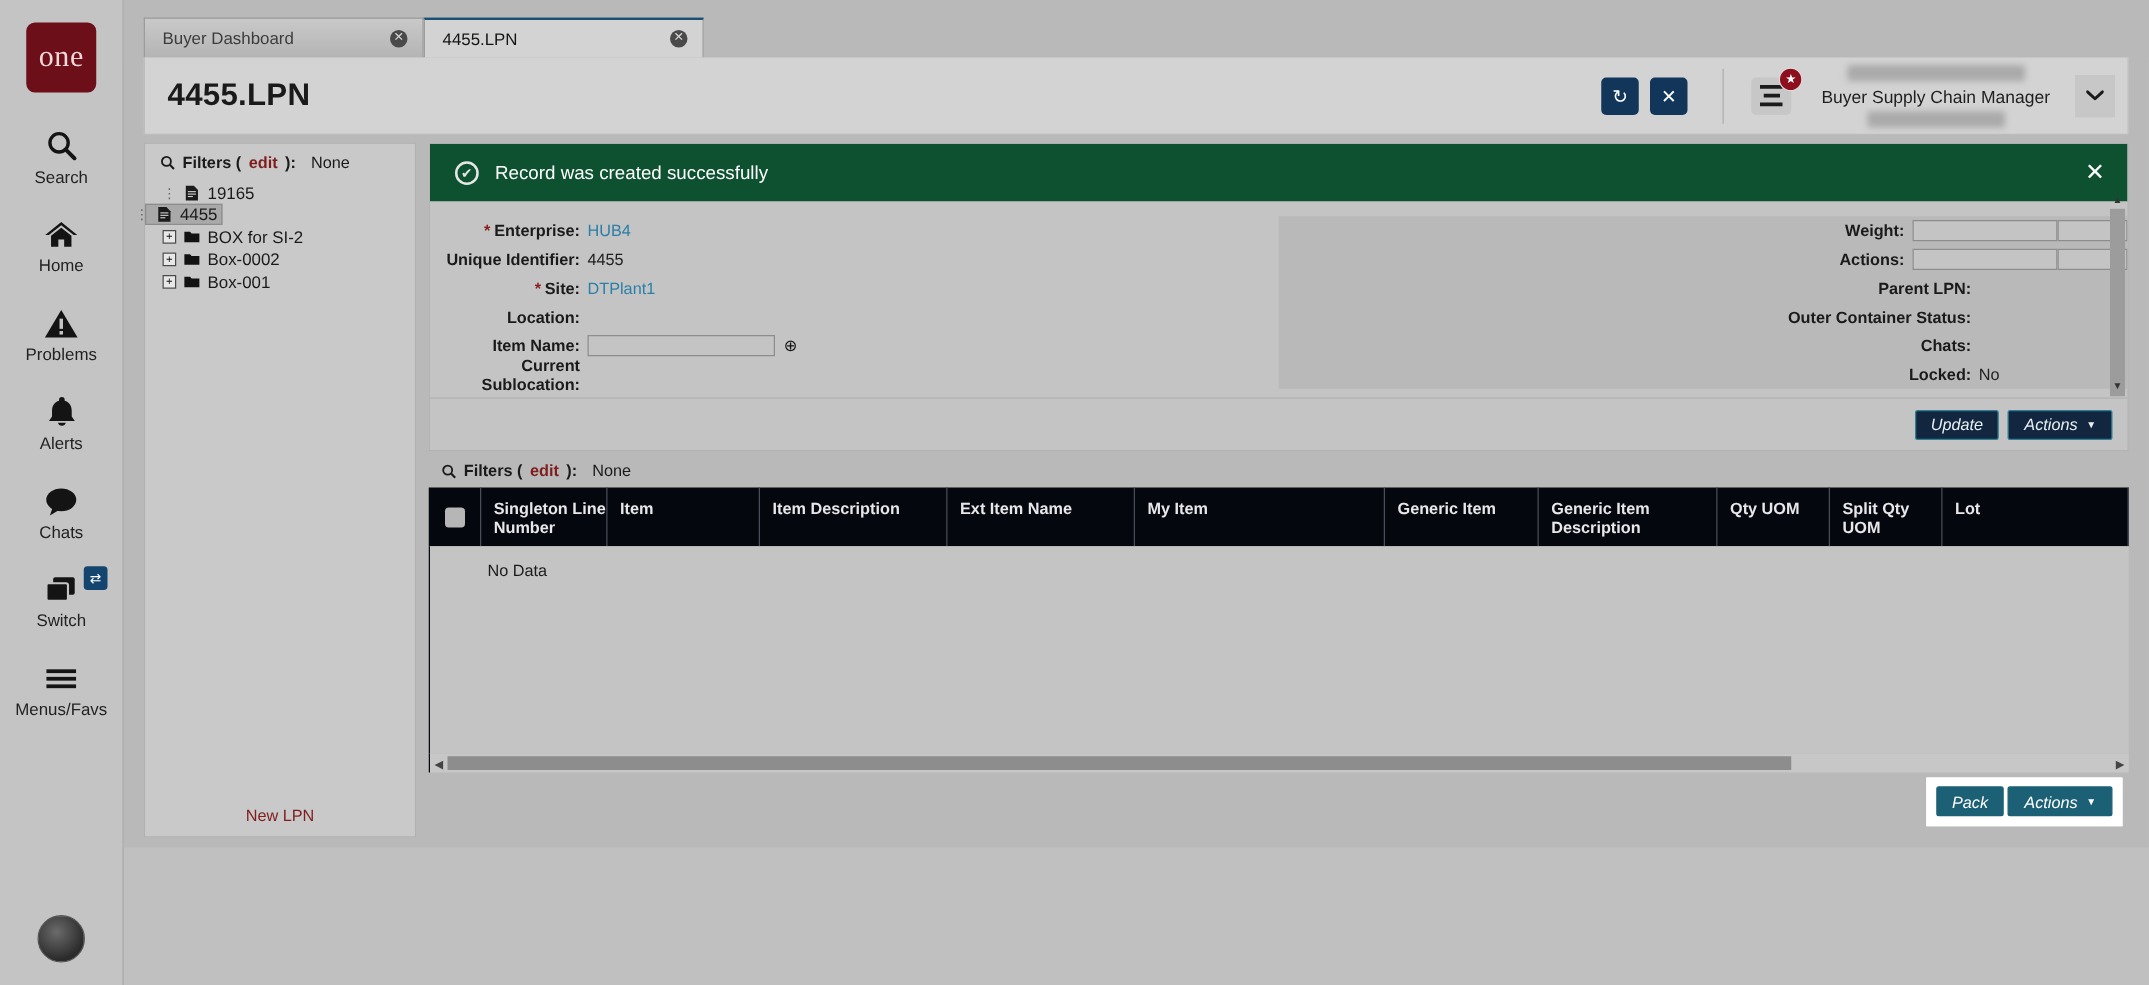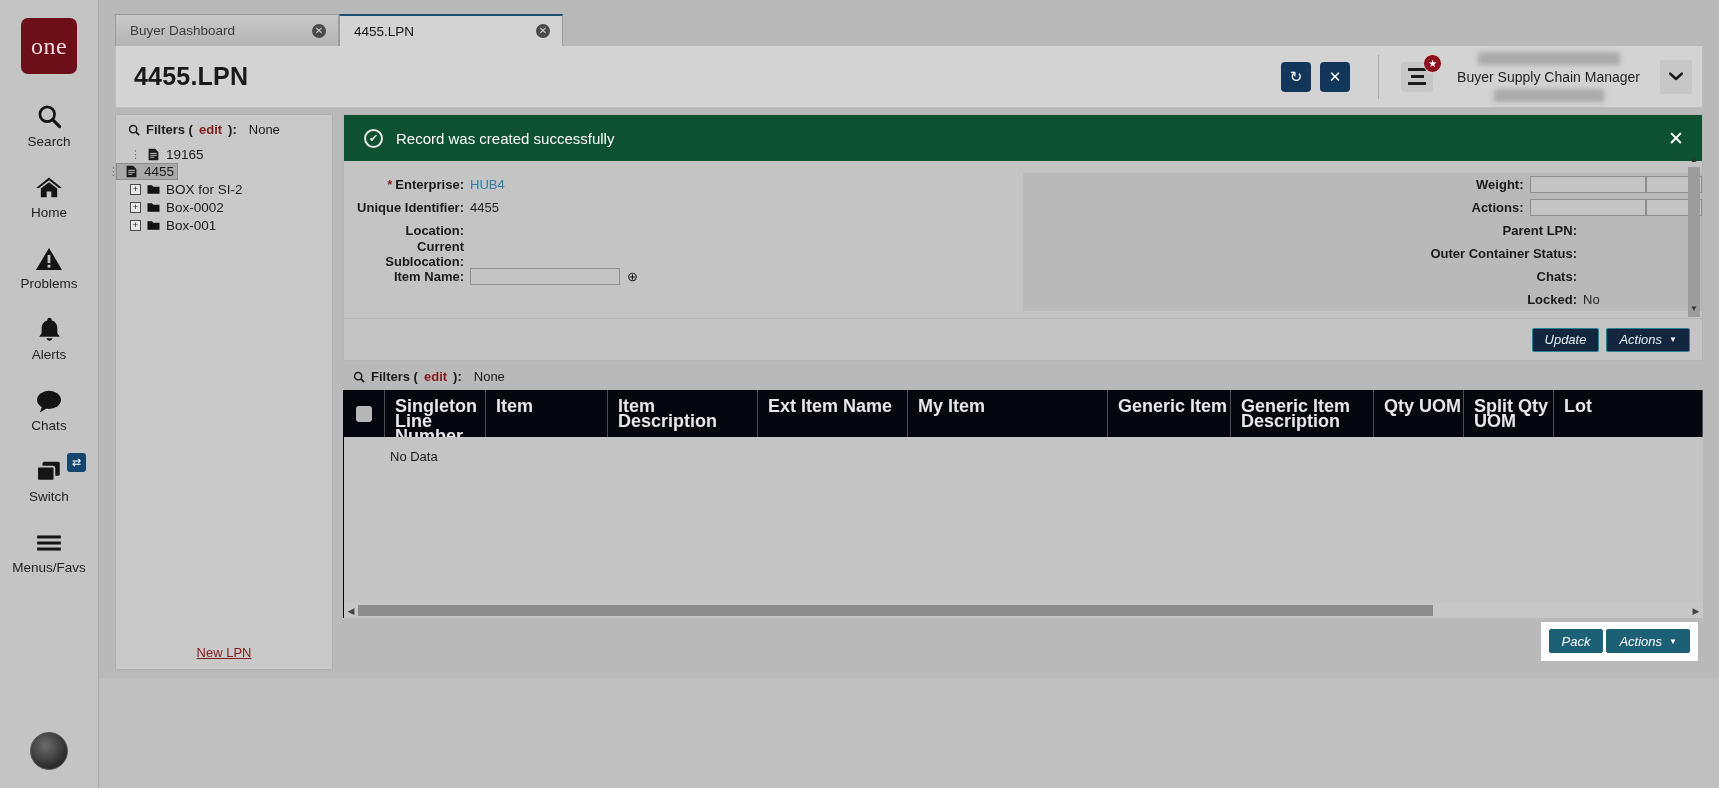--- a/index.html
+++ b/index.html
@@ -191,21 +191,21 @@
     padding: 0 12px; height: 24px; font-size: 13px; cursor: pointer;
     display: flex; align-items: center; gap: 7px; border-radius: 2px; font-style: italic;
   }
   .btn .ar { font-size: 8px; }
 
   .gridwrap { flex: 1; display: flex; flex-direction: column; margin-top: 6px; position: relative; }
   .grid-filters { display: flex; align-items: center; gap: 6px; padding: 2px 0 6px 10px; font-size: 13px; font-weight: bold; }
   .thead { display: flex; background: #05070f; color: #e7e7ea; height: 47px; }
   .th {
     border-right: 1px solid #4a4d57; padding: 9px 0 0 10px;
-    font-size: 18px; font-weight: bold; line-height: 15px; overflow: hidden;
+    font-size: 13px; font-weight: bold; line-height: 15px; overflow: hidden;
   }
   .th.cb { width: 42px; flex: 0 0 42px; display: flex; align-items: center; justify-content: center; padding: 0; }
   .th.cb .box { width: 16px; height: 16px; background: #b6b6b6; border-radius: 3px; }
   .tbody { flex: 1; background: #c4c4c4; border-left: 1px solid #05070f; position: relative; }
   .nodata { padding: 12px 0 0 46px; font-size: 13px; }
   .hscroll { height: 15px; background: #c7c7c7; display: flex; align-items: center; border-left: 1px solid #05070f;}
   .hs-ar { width: 14px; text-align: center; font-size: 9px; color: #444; cursor: pointer; }
   .hs-track { flex: 1; height: 11px; background: #c7c7c7; position: relative; }
   .hs-thumb { position: absolute; left: 0; top: 0; height: 11px; width: 1075px; background: #8d8d8d; }
 
@@ -406,21 +406,21 @@
           <div class="tnode">
             <span class="tgl">+</span>
             <svg class="ico-folder" viewBox="0 0 16 13">
                 <path d="M.6 1.4h5.6l1.5 1.8h7.7v8.6H.6z" fill="#121212"></path>
               </svg>
             <span>Box-001</span>
           </div>
 
         </div>
         <div class="newlpn">
-          <span class="lnk" style="text-decoration:underline">New LPN</span>
+          <span class="lnk" style="">New LPN</span>
         </div>
       </div>
 
       <div class="content">
 
         <div class="formpanel">
           <div class="banner">
             <span class="chk">✔</span>
             <span>Record was created successfully</span>
             <span class="x">✕</span>
@@ -432,35 +432,39 @@
               <div class="frow">
                 <div class="flabel"><span class="req">*</span><span>Enterprise:</span></div>
                 <div class="fval link">HUB4</div>
               </div>
 
               <div class="frow">
                 <div class="flabel">Unique Identifier:</div>
                 <div class="fval">4455</div>
               </div>
 
+              <div class="frow">
+                <div class="flabel"><span class="req">*</span><span>Site:</span></div>
+                <div class="fval link">DTPlant1</div>
+              </div>
 
               <div class="frow">
                 <div class="flabel">Location:</div>
-                <div class="fval"></div>
-              </div>
-
-              <div class="frow">
-                <div class="flabel">Current Sublocation:</div>
                 <div class="fval"></div>
               </div>
 
               <div class="frow">
                 <div class="flabel">Item Name:</div>
                 <input class="inp" style="width: 150px;">
                 <span class="mag">⊕</span>
+              </div>
+
+              <div class="frow">
+                <div class="flabel">Current Sublocation:</div>
+                <div class="fval"></div>
               </div>
 
             </div>
 
             <div class="fcol right">
 
               <div class="frow">
                 <div class="flabel">Weight:</div>
                 <input class="inp" style="">
                 <div class="sel">

